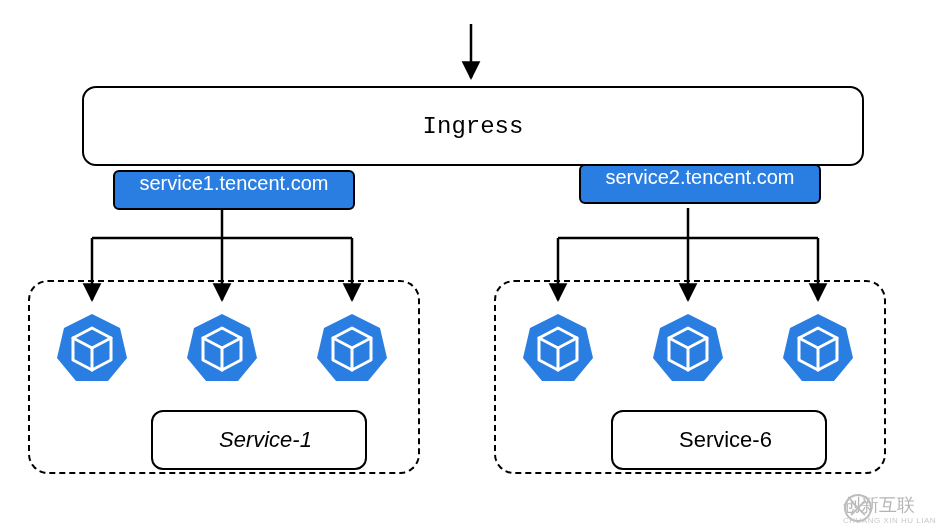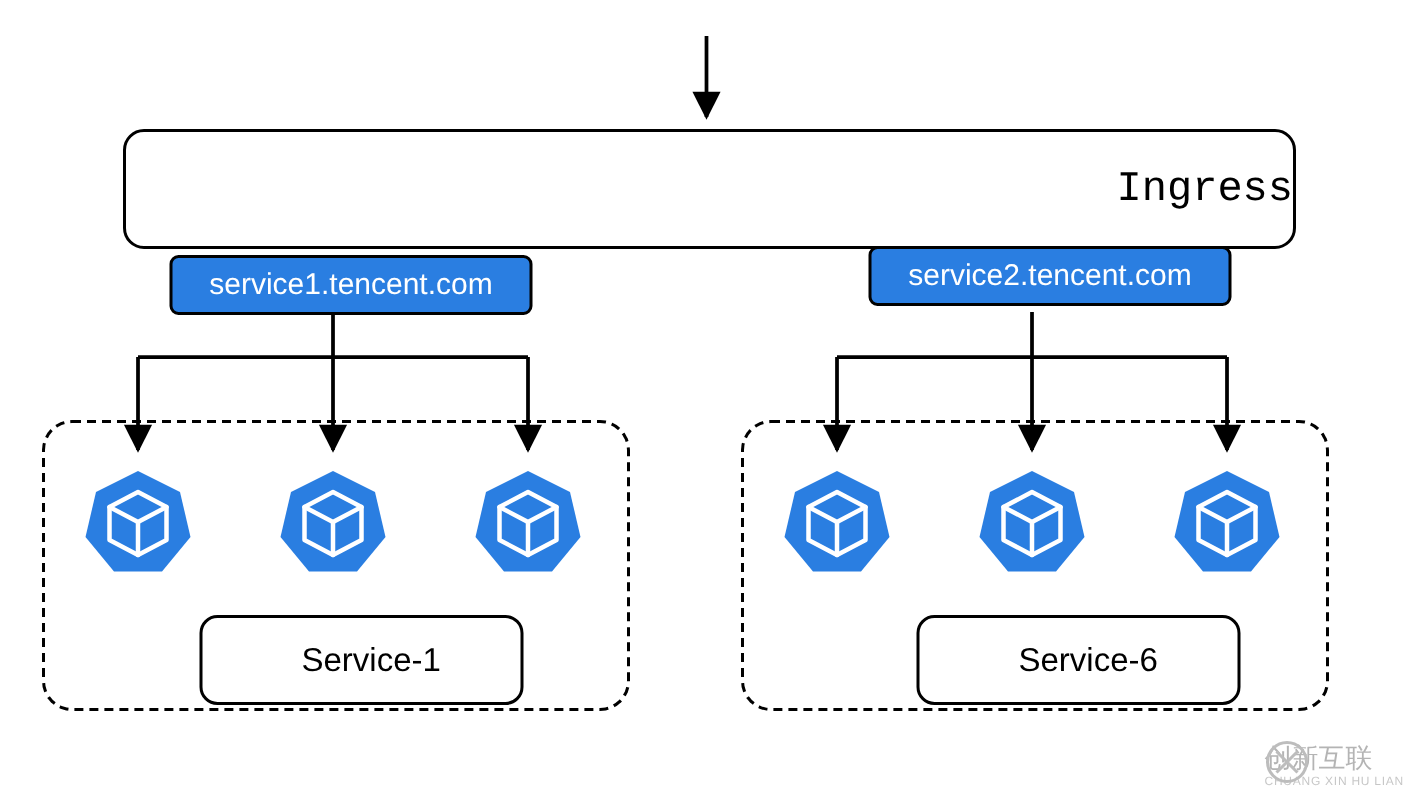--- a/index.html
+++ b/index.html
@@ -12,34 +12,34 @@
     position: relative;
     overflow: hidden;
   }
   svg { position: absolute; top: 0; left: 0; }
   .ingress-box {
     position: absolute;
     border: 2.5px solid #000;
     border-radius: 14px;
     background: #fff;
     font-family: "Consolas", "Courier New", monospace;
-    font-size: 28px;
+    font-size: 24px;
     display: flex;
     align-items: center;
-    justify-content: flex-end;
+    justify-content: center;
   }
   .svc-tag {
     position: absolute;
     background: #2a7ee1;
     color: #fff;
     border: 2px solid #000;
     border-radius: 6px;
     font-size: 20px;
     display: flex;
-    align-items: center;
+    align-items: flex-start;
     justify-content: center;
     padding: 0 10px;
     font-family: "Comic Sans MS", cursive, sans-serif;
     white-space: nowrap;
   }
   .dashed-group {
     position: absolute;
     border: 2.5px dashed #000;
     border-radius: 20px;
   }
@@ -137,21 +137,21 @@
 <div class="svc-tag" style="left:113px; top:170px; width:218px; height:36px;">
   <span>service1.tencent.com</span>
 </div>
 <div class="svc-tag" style="left:579px; top:164px; width:218px; height:36px;">
   <span>service2.tencent.com</span>
 </div>
 
 <div class="dashed-group" style="left:28px; top:280px; width:388px; height:190px;"></div>
 <div class="dashed-group" style="left:494px; top:280px; width:388px; height:190px;"></div>
 
-<div class="svc-box" style="left:133px; top:410px; width:200px; height:56px;">
+<div class="svc-box" style="left:151px; top:410px; width:200px; height:56px;font-style:italic;">
   <span style="width:44px; display:inline-block;"></span>
   <span>Service-1</span>
 </div>
 <div class="svc-box" style="left:611px; top:410px; width:200px; height:56px;">
   <span style="width:44px; display:inline-block;"></span>
   <span>Service-6</span>
 </div>
 
 <div class="watermark">
   <svg width="30" height="30" viewBox="0 0 30 30">

